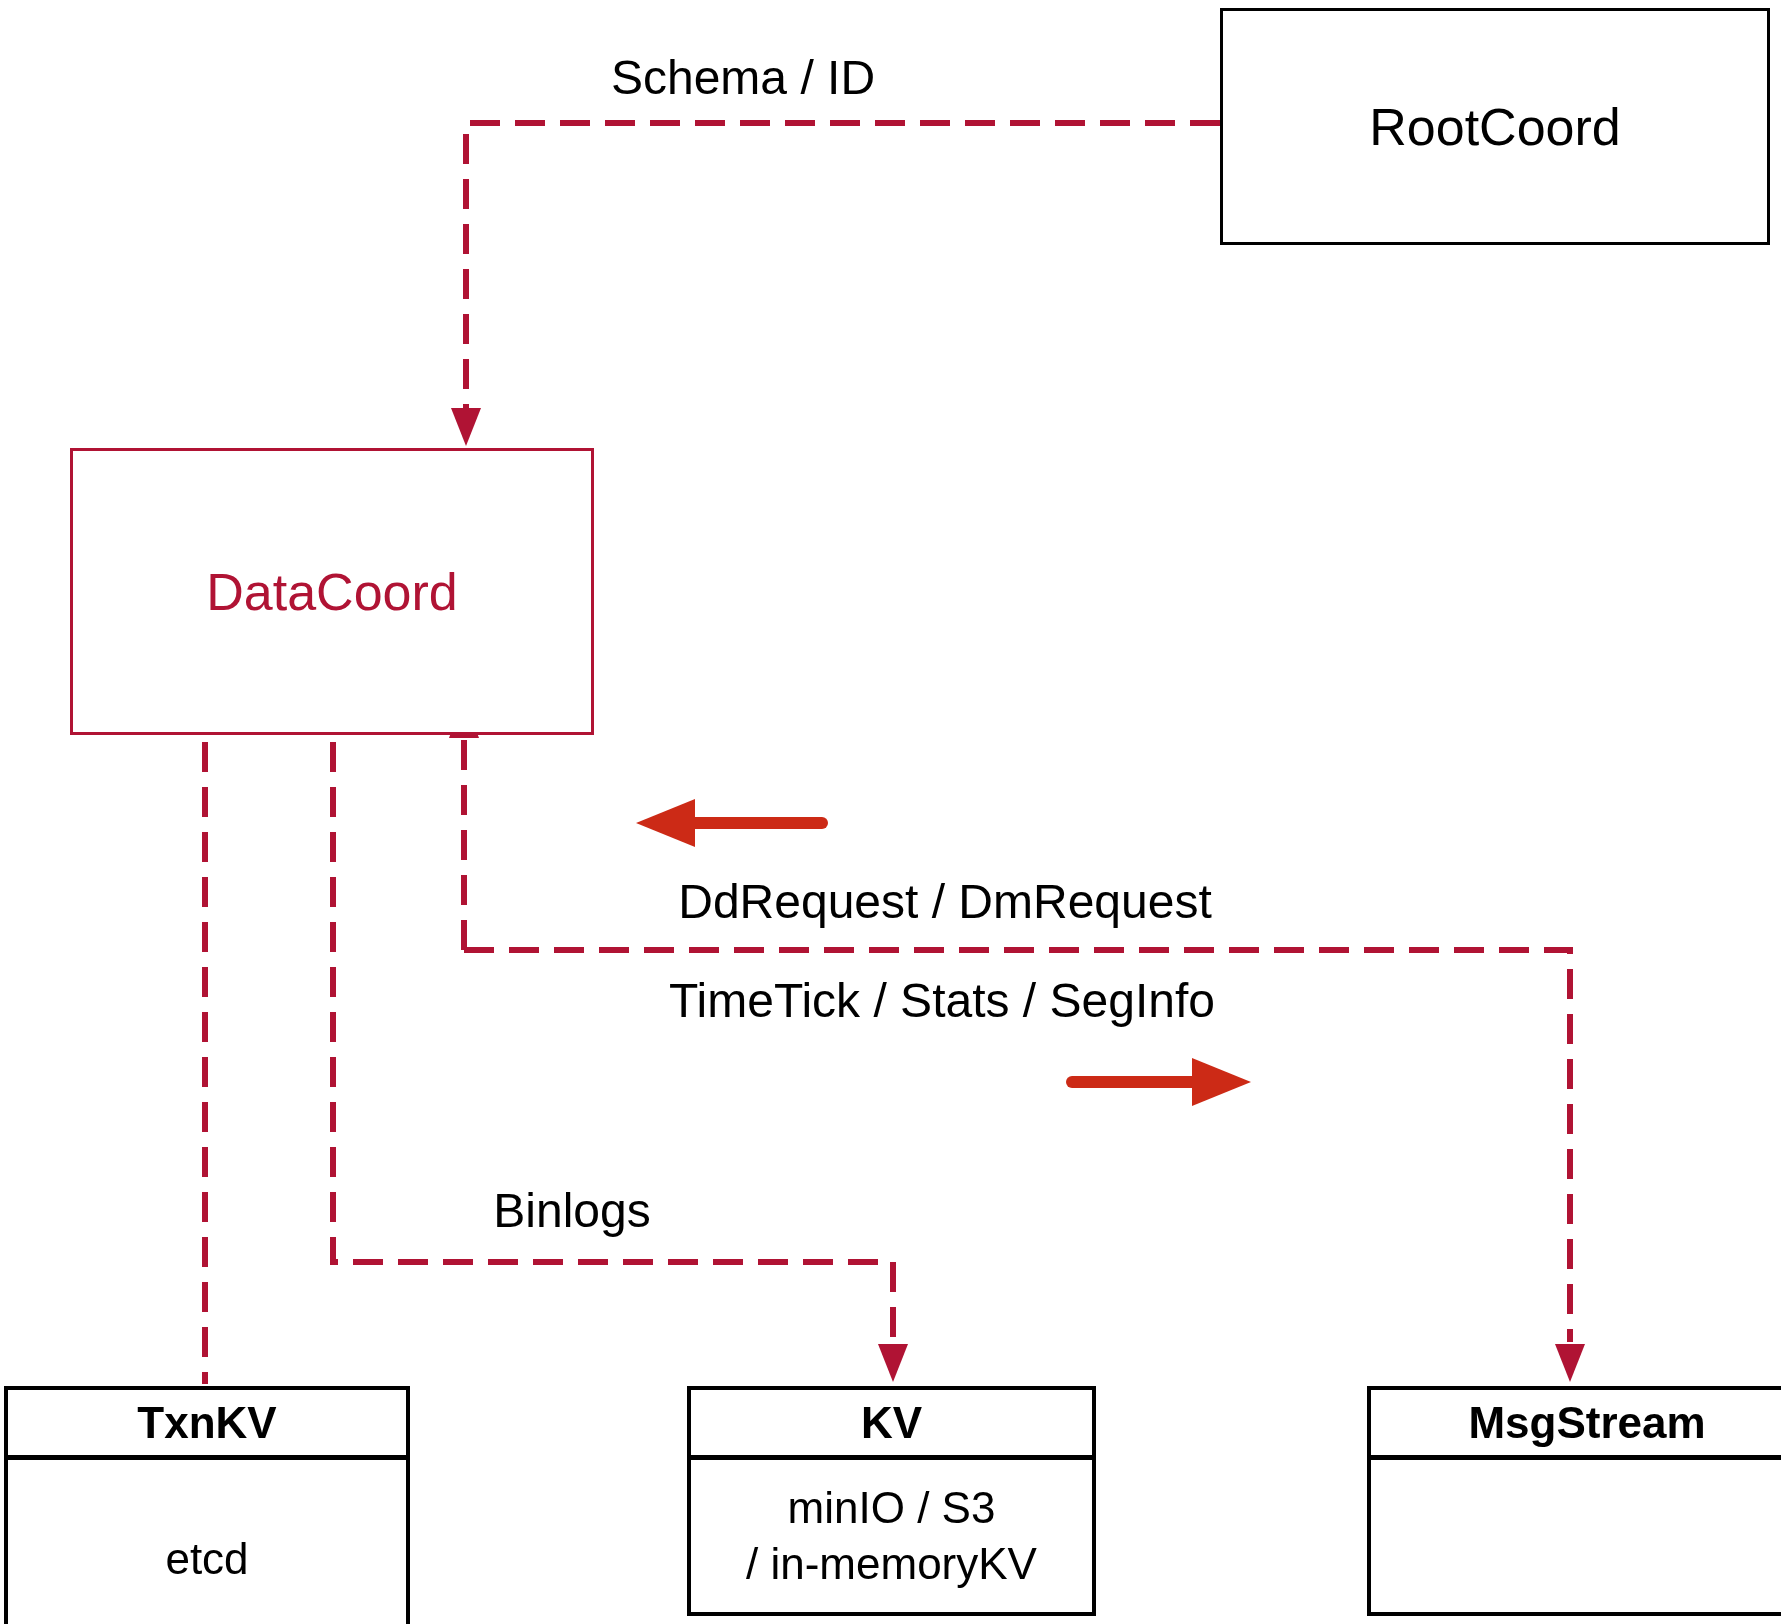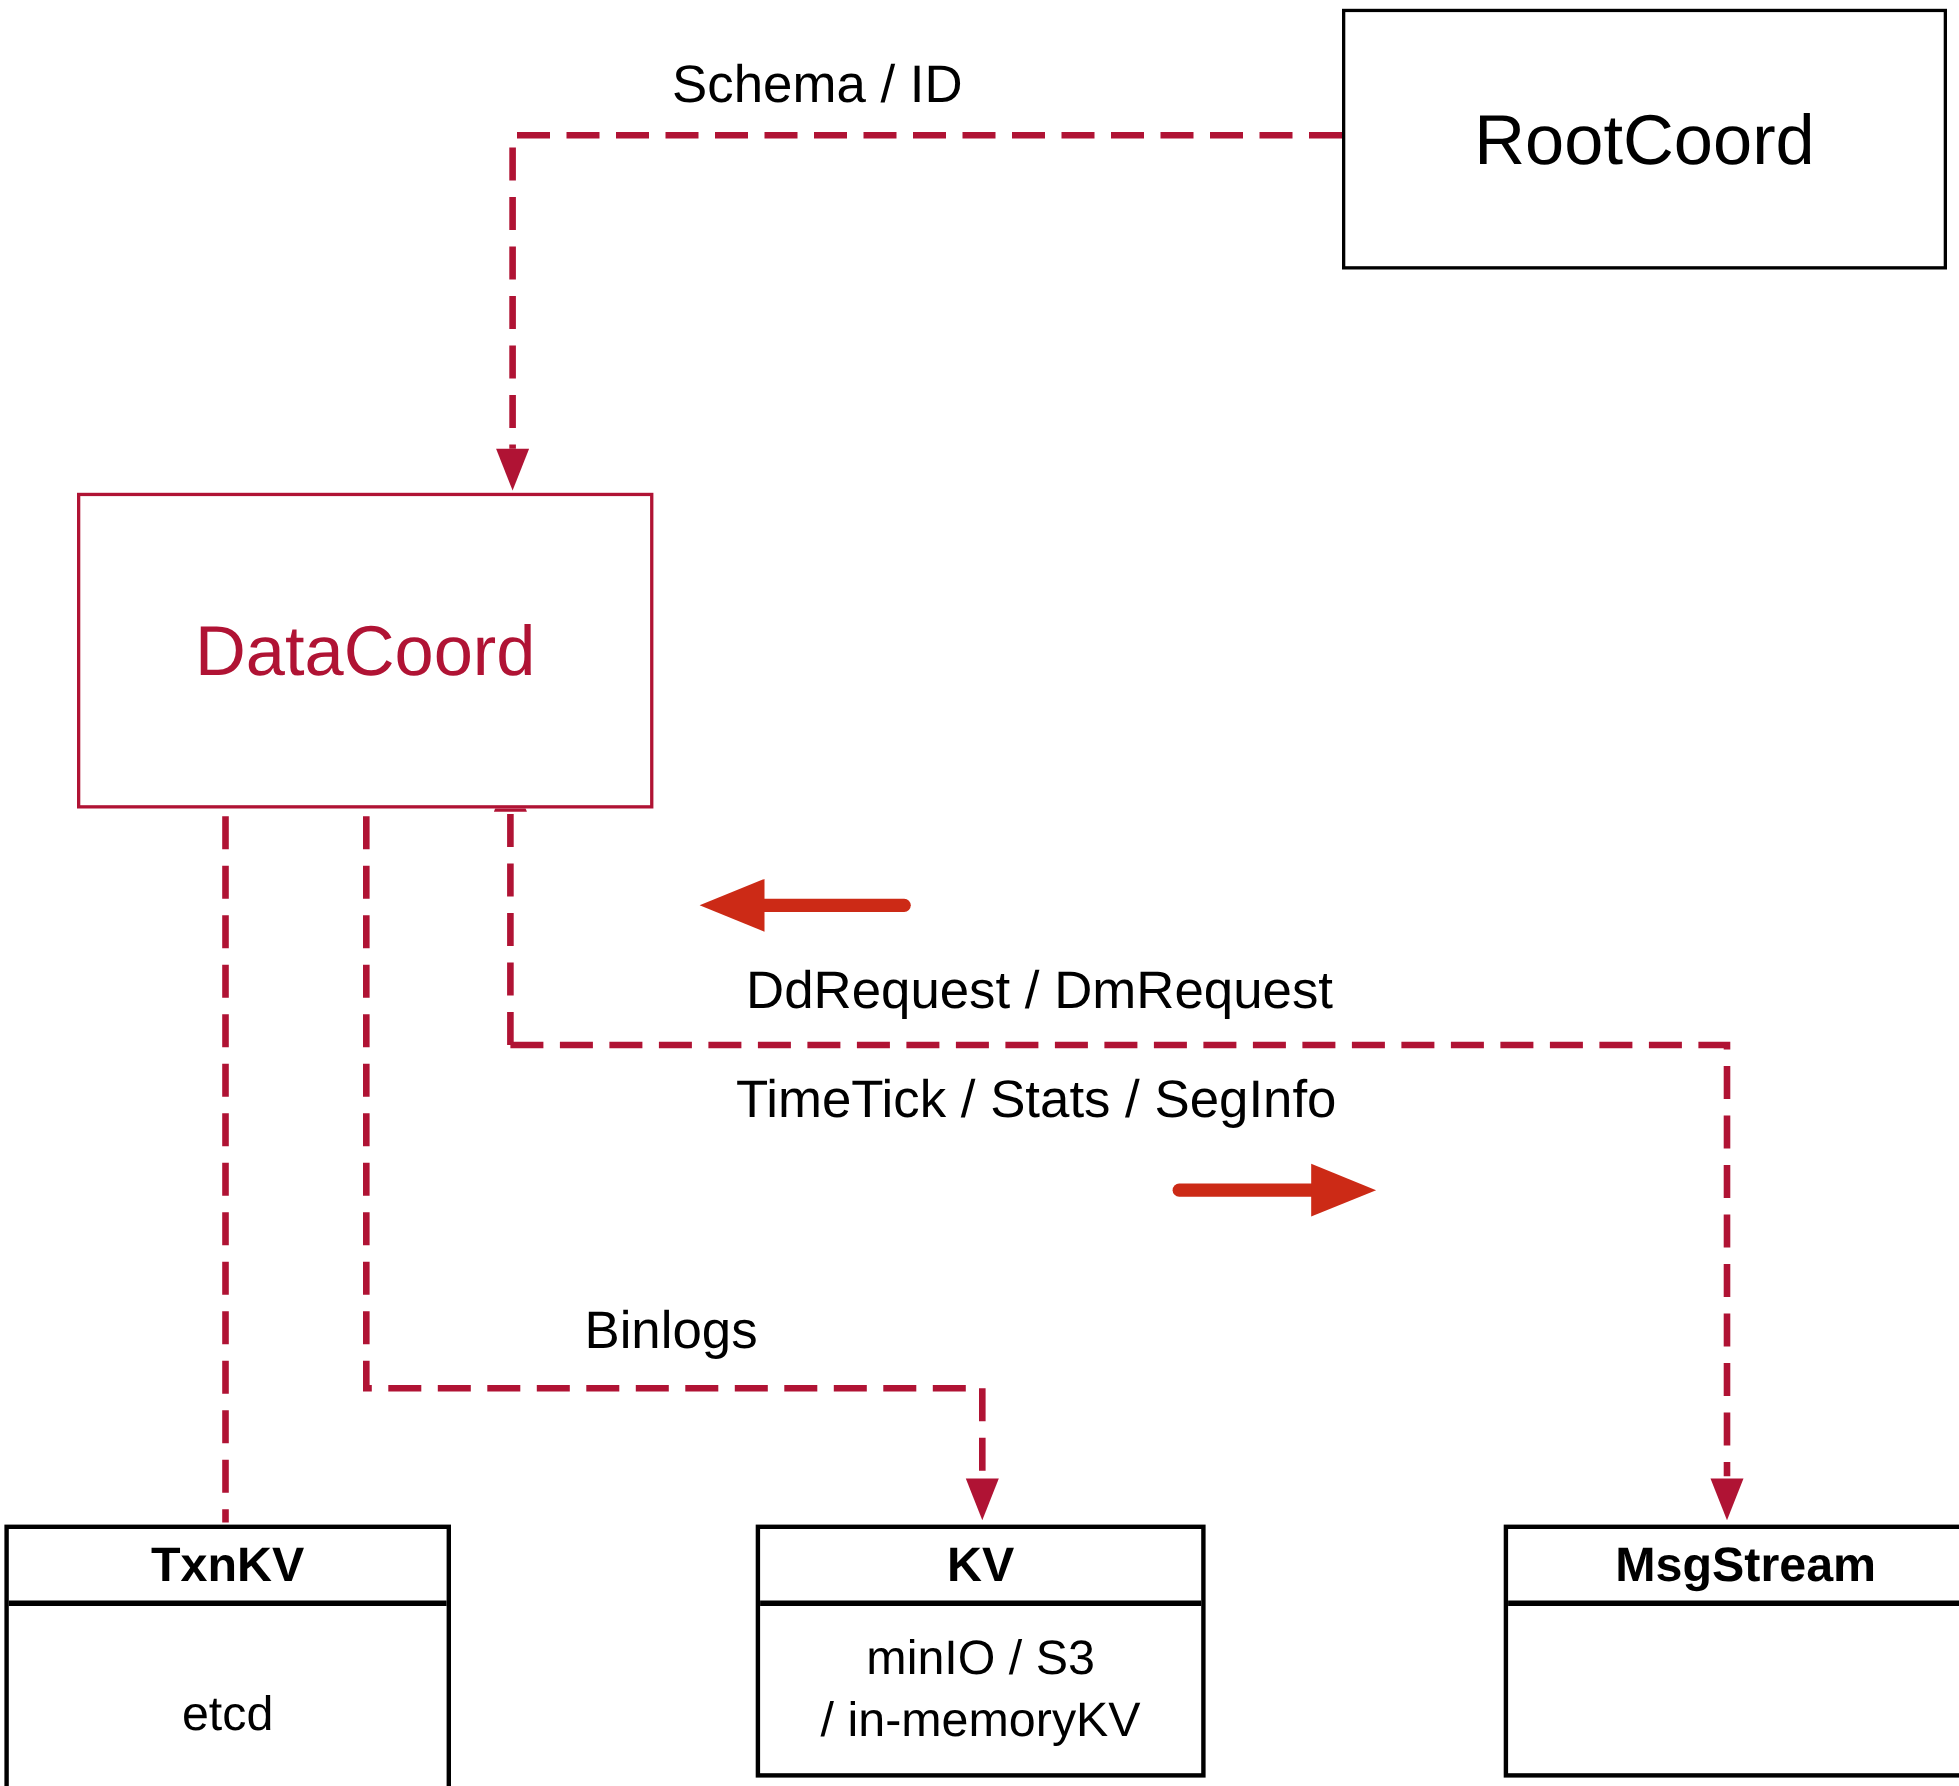--- a/index.html
+++ b/index.html
@@ -34,21 +34,21 @@
   }
   .solid-head { fill: var(--solid-red); stroke: none; }
 
   .node {
     position: absolute;
     background: var(--paper);
     border: 3px solid var(--ink);
     display: flex;
     align-items: center;
     justify-content: center;
-    font-size: 64px;
+    font-size: 52px;
     z-index: 1;
   }
   .node.red {
     border-color: var(--dash-red);
     color: var(--dash-red);
   }
   .table-box {
     position: absolute;
     background: var(--paper);
     border: 4px solid var(--ink);
@@ -132,13 +132,13 @@
   </div>
 </div>
 
 <div class="table-box" style="left:1367px; top:1386px; width:440px; height:230px;">
   <div class="hdr">MsgStream</div>
 </div>
 
 <div class="edge-label" style="left:743px; top:77px;">Schema / ID</div>
 <div class="edge-label" style="left:945px; top:901px;">DdRequest / DmRequest</div>
 <div class="edge-label" style="left:942px; top:1000px;">TimeTick / Stats / SegInfo</div>
-<div class="edge-label" style="left:572px; top:1210px;margin-left:38px;">Binlogs</div>
+<div class="edge-label" style="left:572px; top:1210px;">Binlogs</div>
 
 </body></html>

